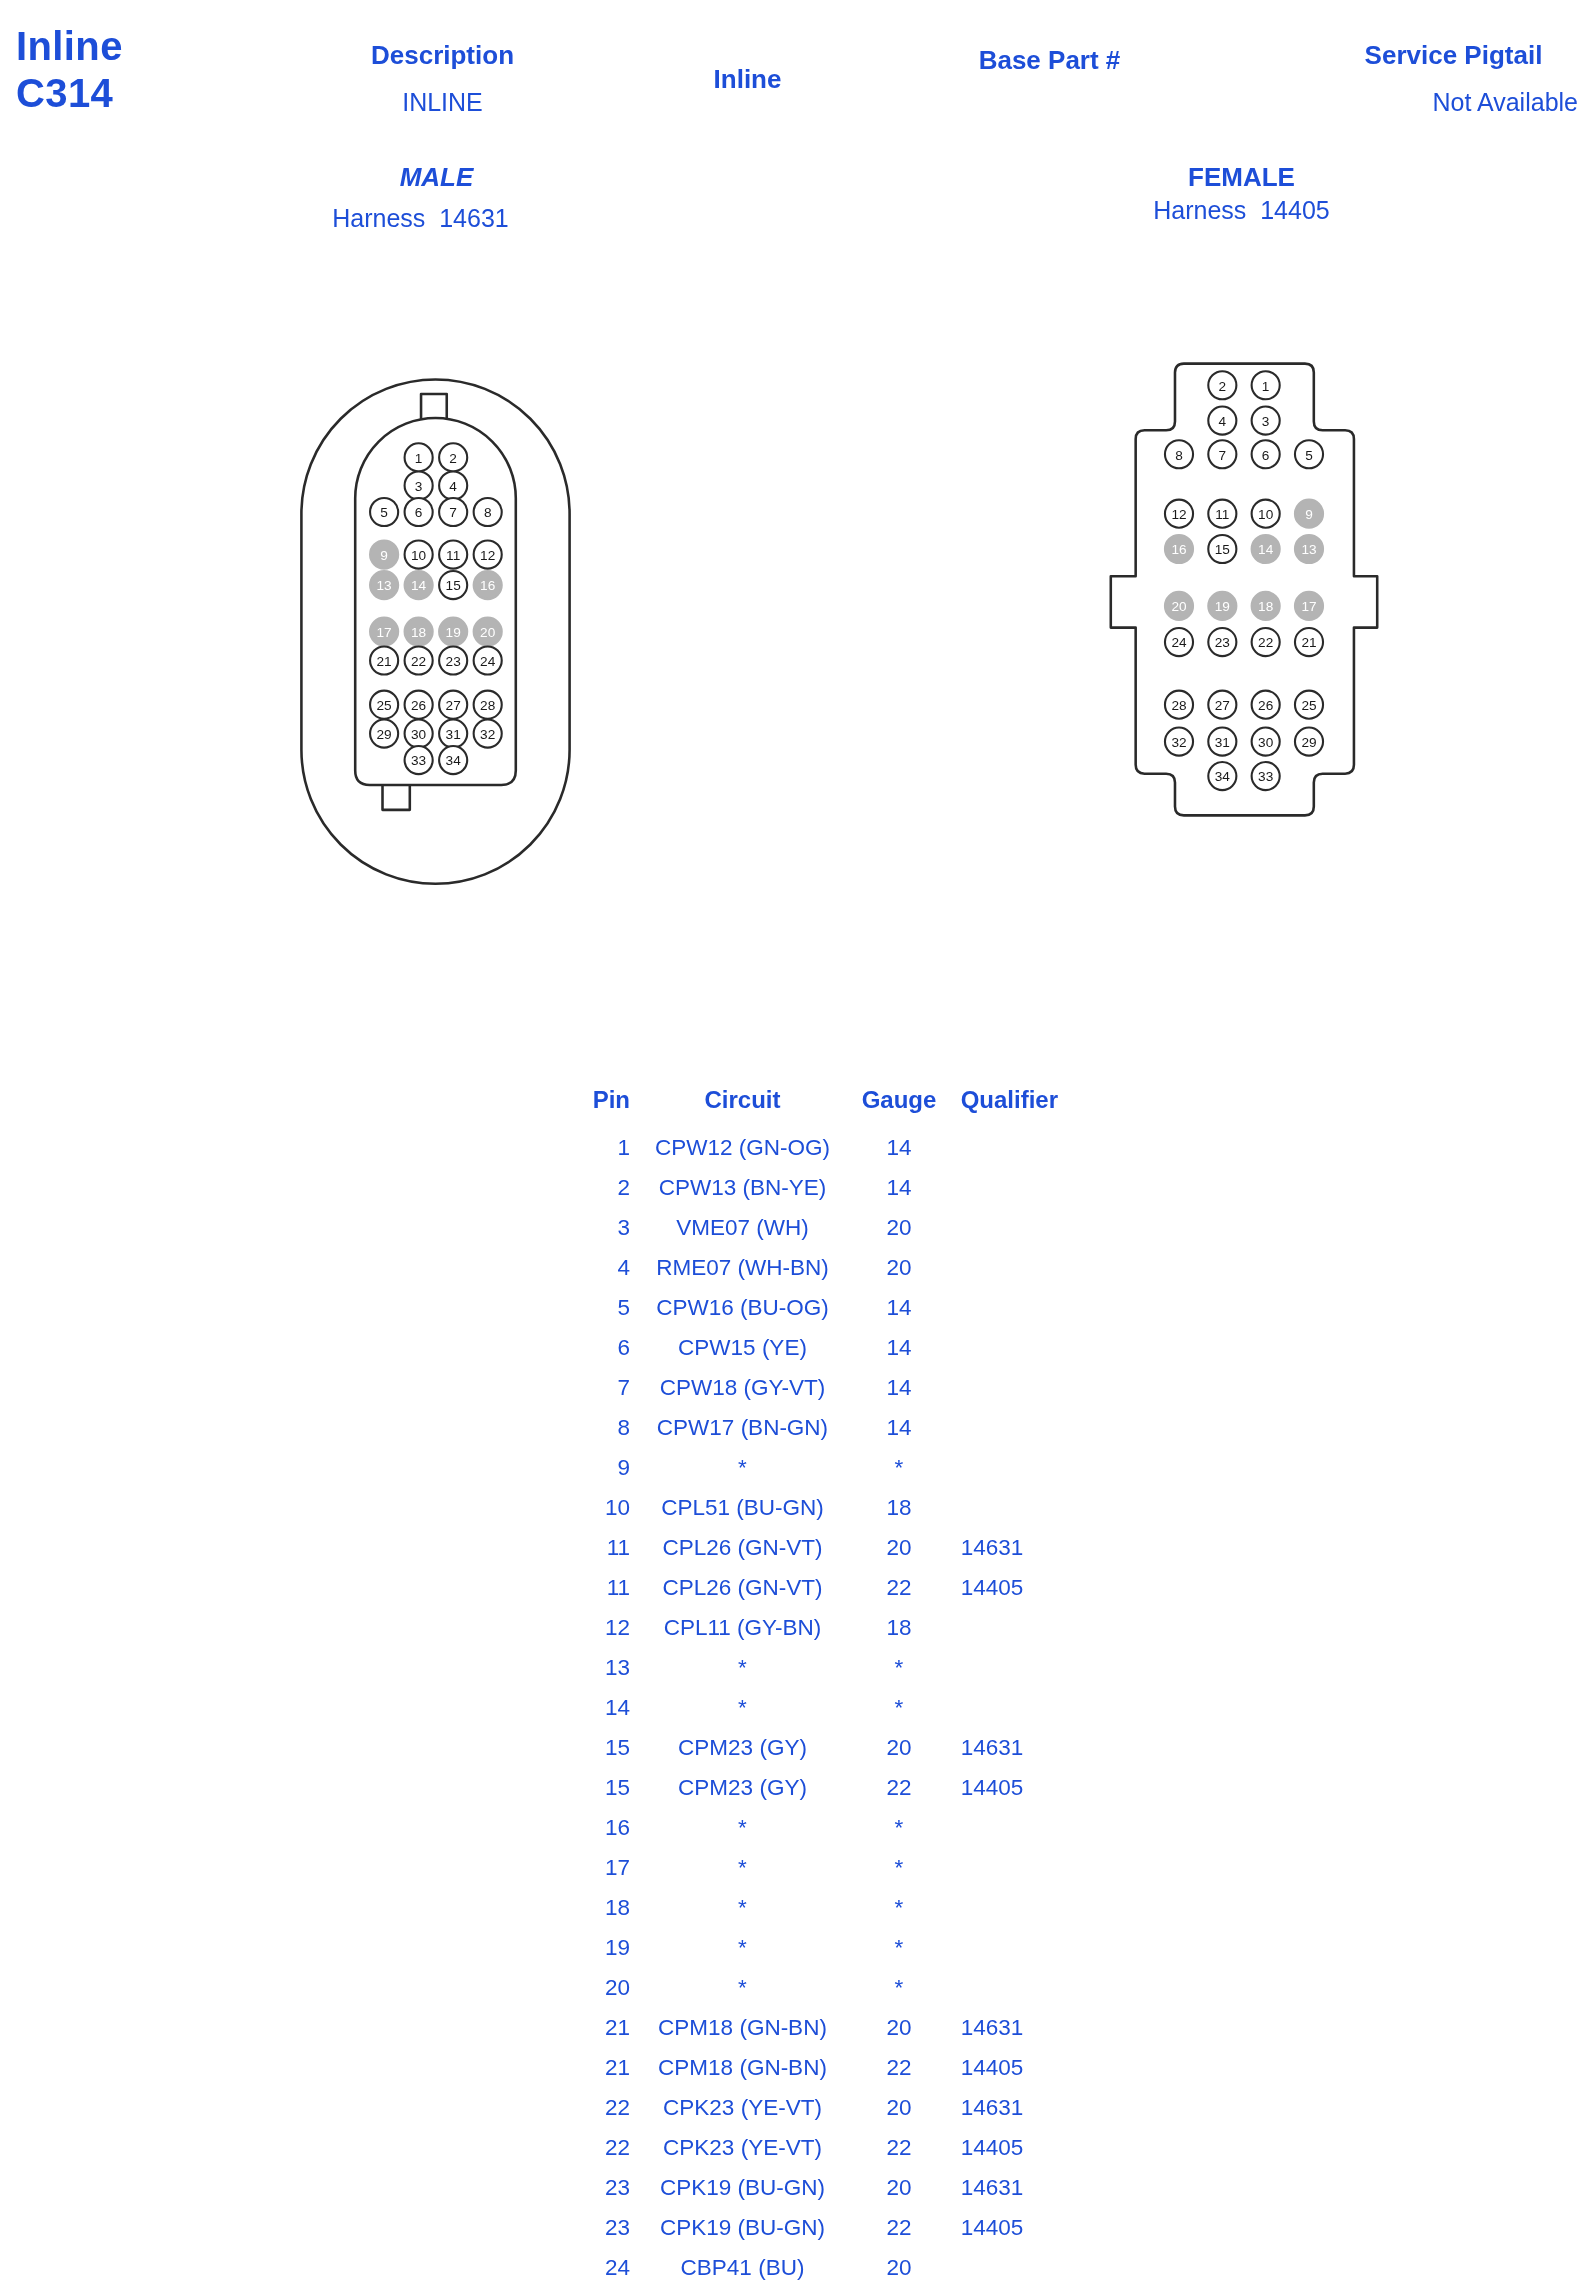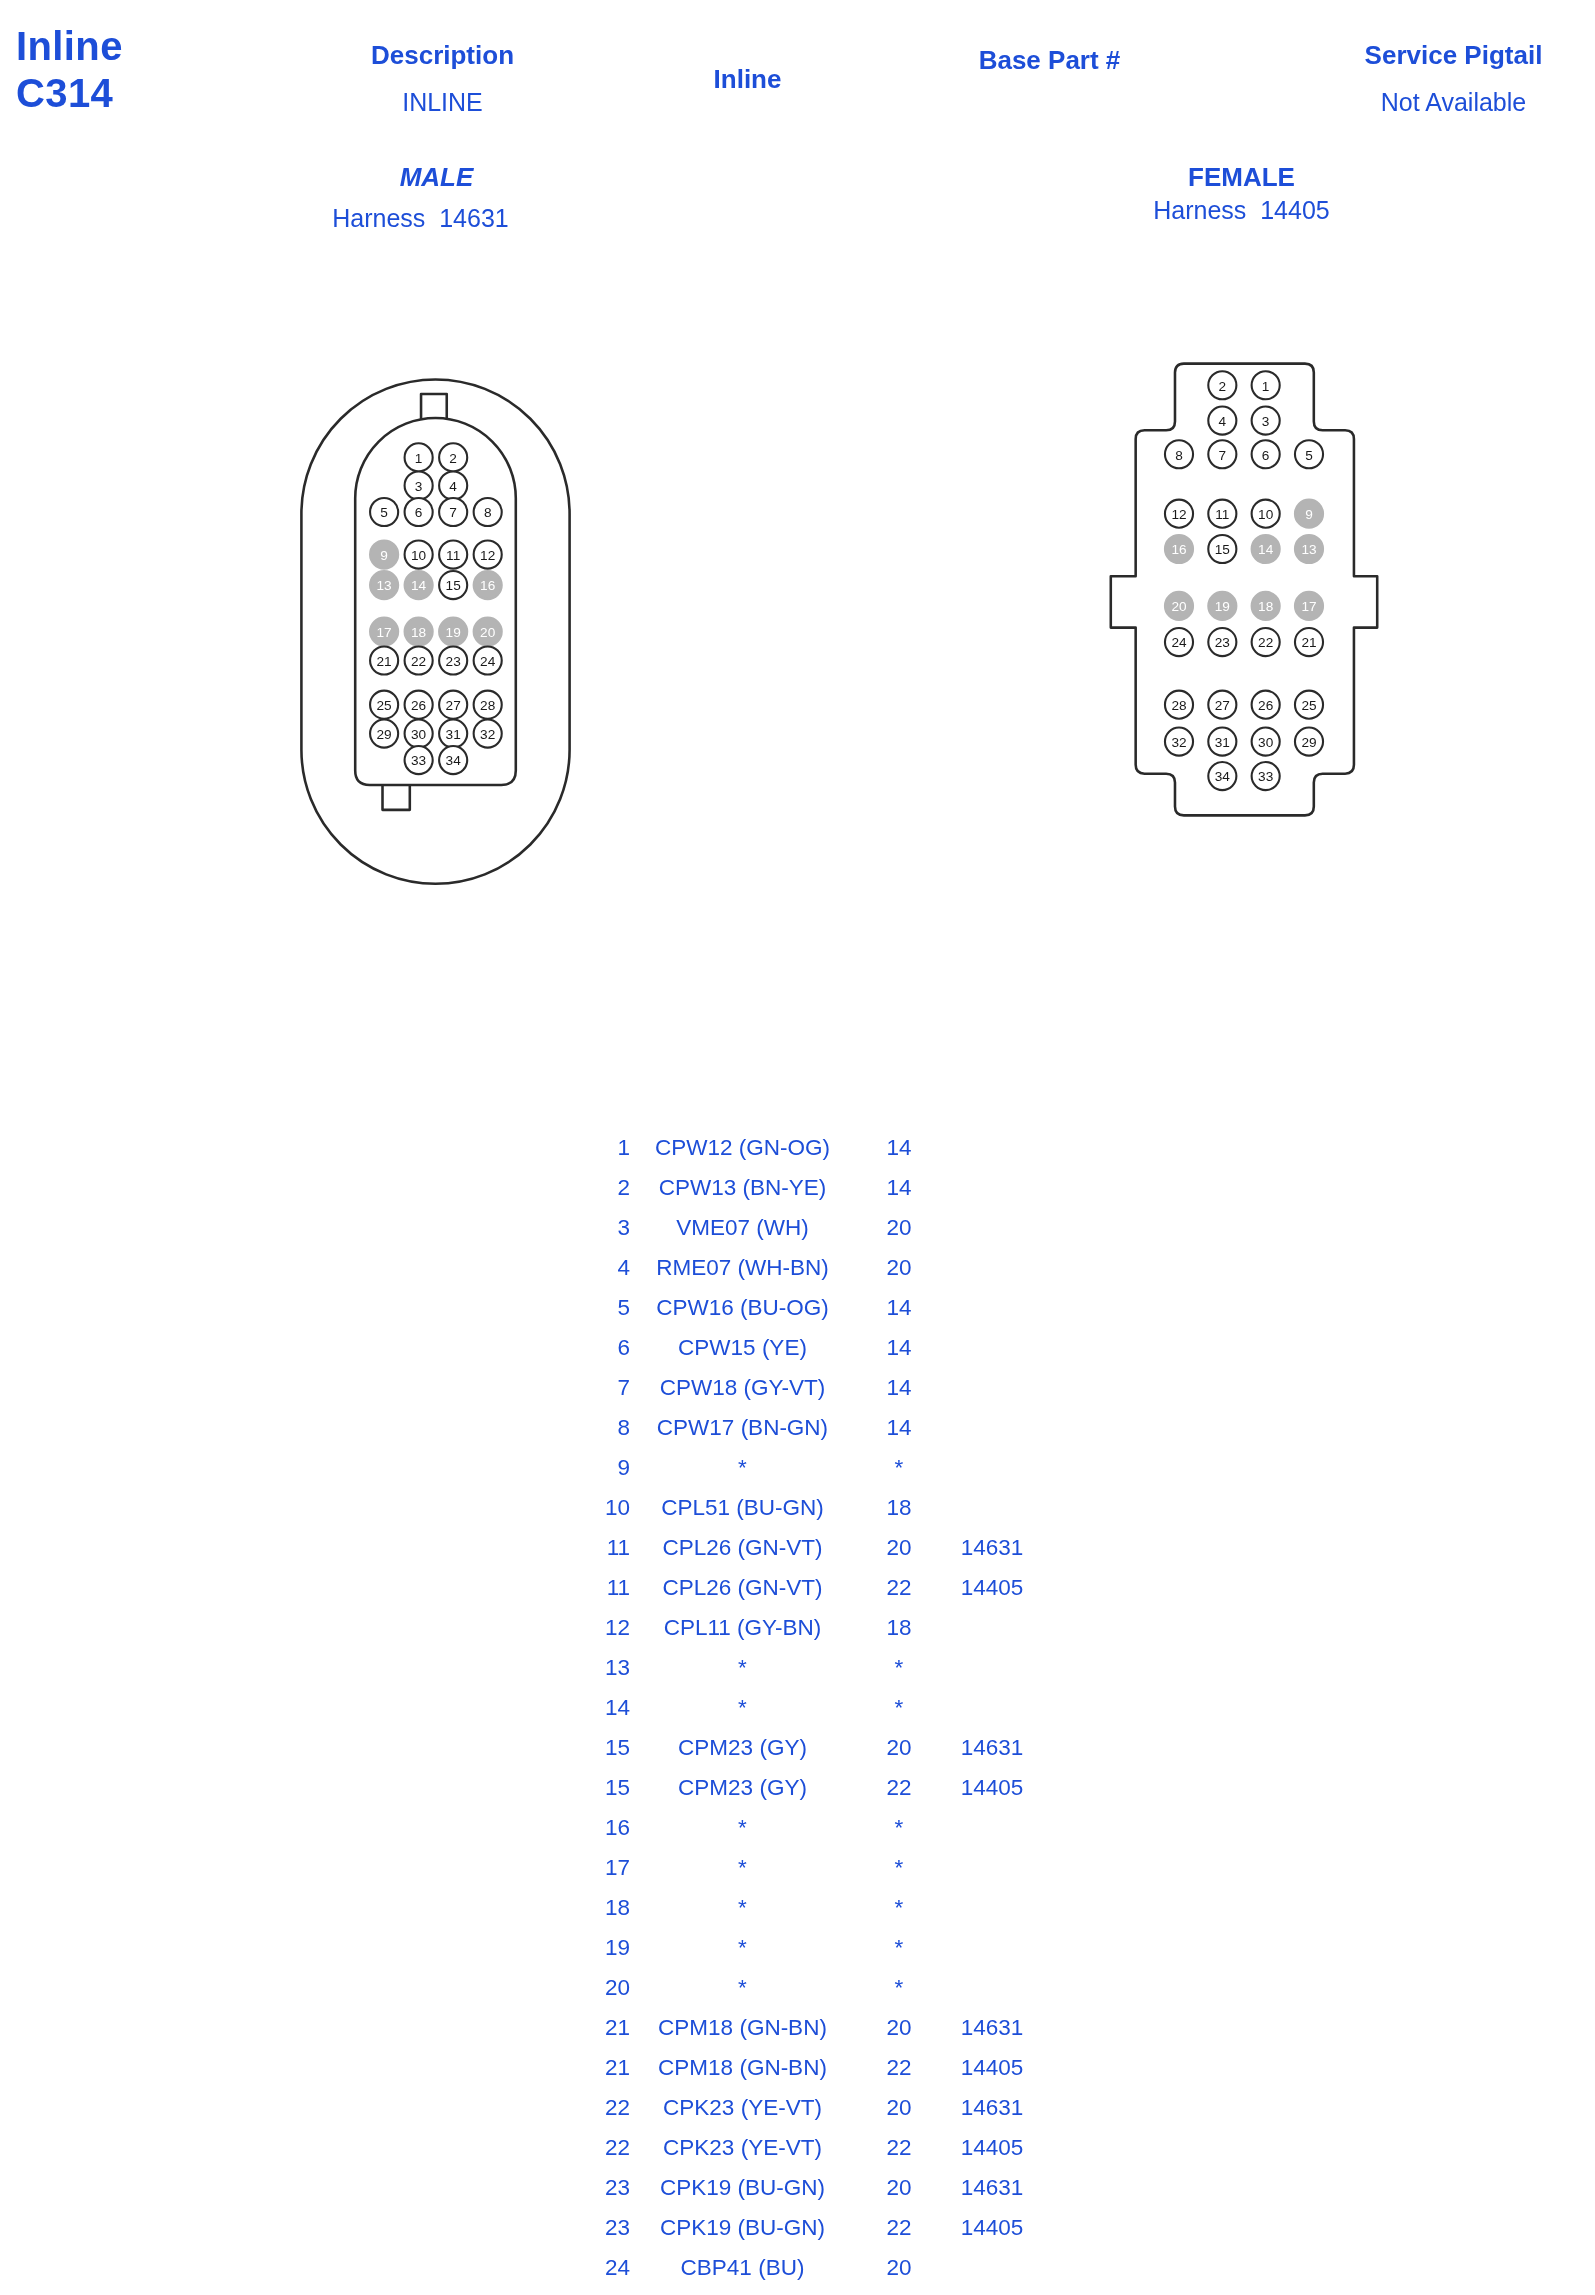--- a/index.html
+++ b/index.html
@@ -45,21 +45,21 @@
   </div>
 
   <div class="abs hdr center" style="left:322px;top:40px;width:241px;">Description</div>
   <div class="abs val center" style="left:322px;top:88px;width:241px;">INLINE</div>
 
   <div class="abs hdr center" style="left:627px;top:64px;width:241px;">Inline</div>
 
   <div class="abs hdr center" style="left:929px;top:45px;width:241px;">Base Part #</div>
 
   <div class="abs hdr center" style="left:1329px;top:40px;width:249px;">Service Pigtail</div>
-  <div class="abs val center" style="left:1329px;top:88px;width:249px;">Not Available</div>
+  <div class="abs val center" style="left:1329px;top:88px;width:249px;text-align:right;">Not Available</div>
 
   <div class="abs hdr center" style="left:316px;top:162px;width:241px;font-style:italic;">MALE</div>
   <div class="abs val center harness" style="left:300px;top:204px;width:241px;">Harness  14631</div>
 
   <div class="abs hdr center" style="left:1121px;top:162px;width:241px;">FEMALE</div>
   <div class="abs val center harness" style="left:1121px;top:196px;width:241px;">Harness  14405</div>
 
   <svg id="male-svg" class="abs" style="left:299px;top:365px;" width="273" height="522" viewBox="0 0 340 650">
     <rect class="oline" x="3" y="18" width="334" height="628" rx="167"></rect>
     <rect class="oline" x="152" y="36" width="32" height="34"></rect>
@@ -204,20 +204,26 @@
         <text x="195" y="474" class="pin-num">30</text>
         <circle cx="249" cy="473" r="17.5" class="pin"></circle>
         <text x="249" y="474" class="pin-num">29</text>
         <circle cx="141" cy="516" r="17.5" class="pin"></circle>
         <text x="141" y="517" class="pin-num">34</text>
         <circle cx="195" cy="516" r="17.5" class="pin"></circle>
         <text x="195" y="517" class="pin-num">33</text>
       </g>
   </svg>
 
+  <div class="pin-table-header">
+    <div class="cell c-pin">Pin</div>
+    <div class="cell c-circuit">Circuit</div>
+    <div class="cell c-gauge">Gauge</div>
+    <div class="cell c-qual">Qualifier</div>
+  </div>
 
   <div class="pin-table-body">
       <div class="cell c-pin">1</div>
       <div class="cell c-circuit">CPW12 (GN-OG)</div>
       <div class="cell c-gauge">14</div>
       <div class="cell c-qual"></div>
       <div class="cell c-pin">2</div>
       <div class="cell c-circuit">CPW13 (BN-YE)</div>
       <div class="cell c-gauge">14</div>
       <div class="cell c-qual"></div>

